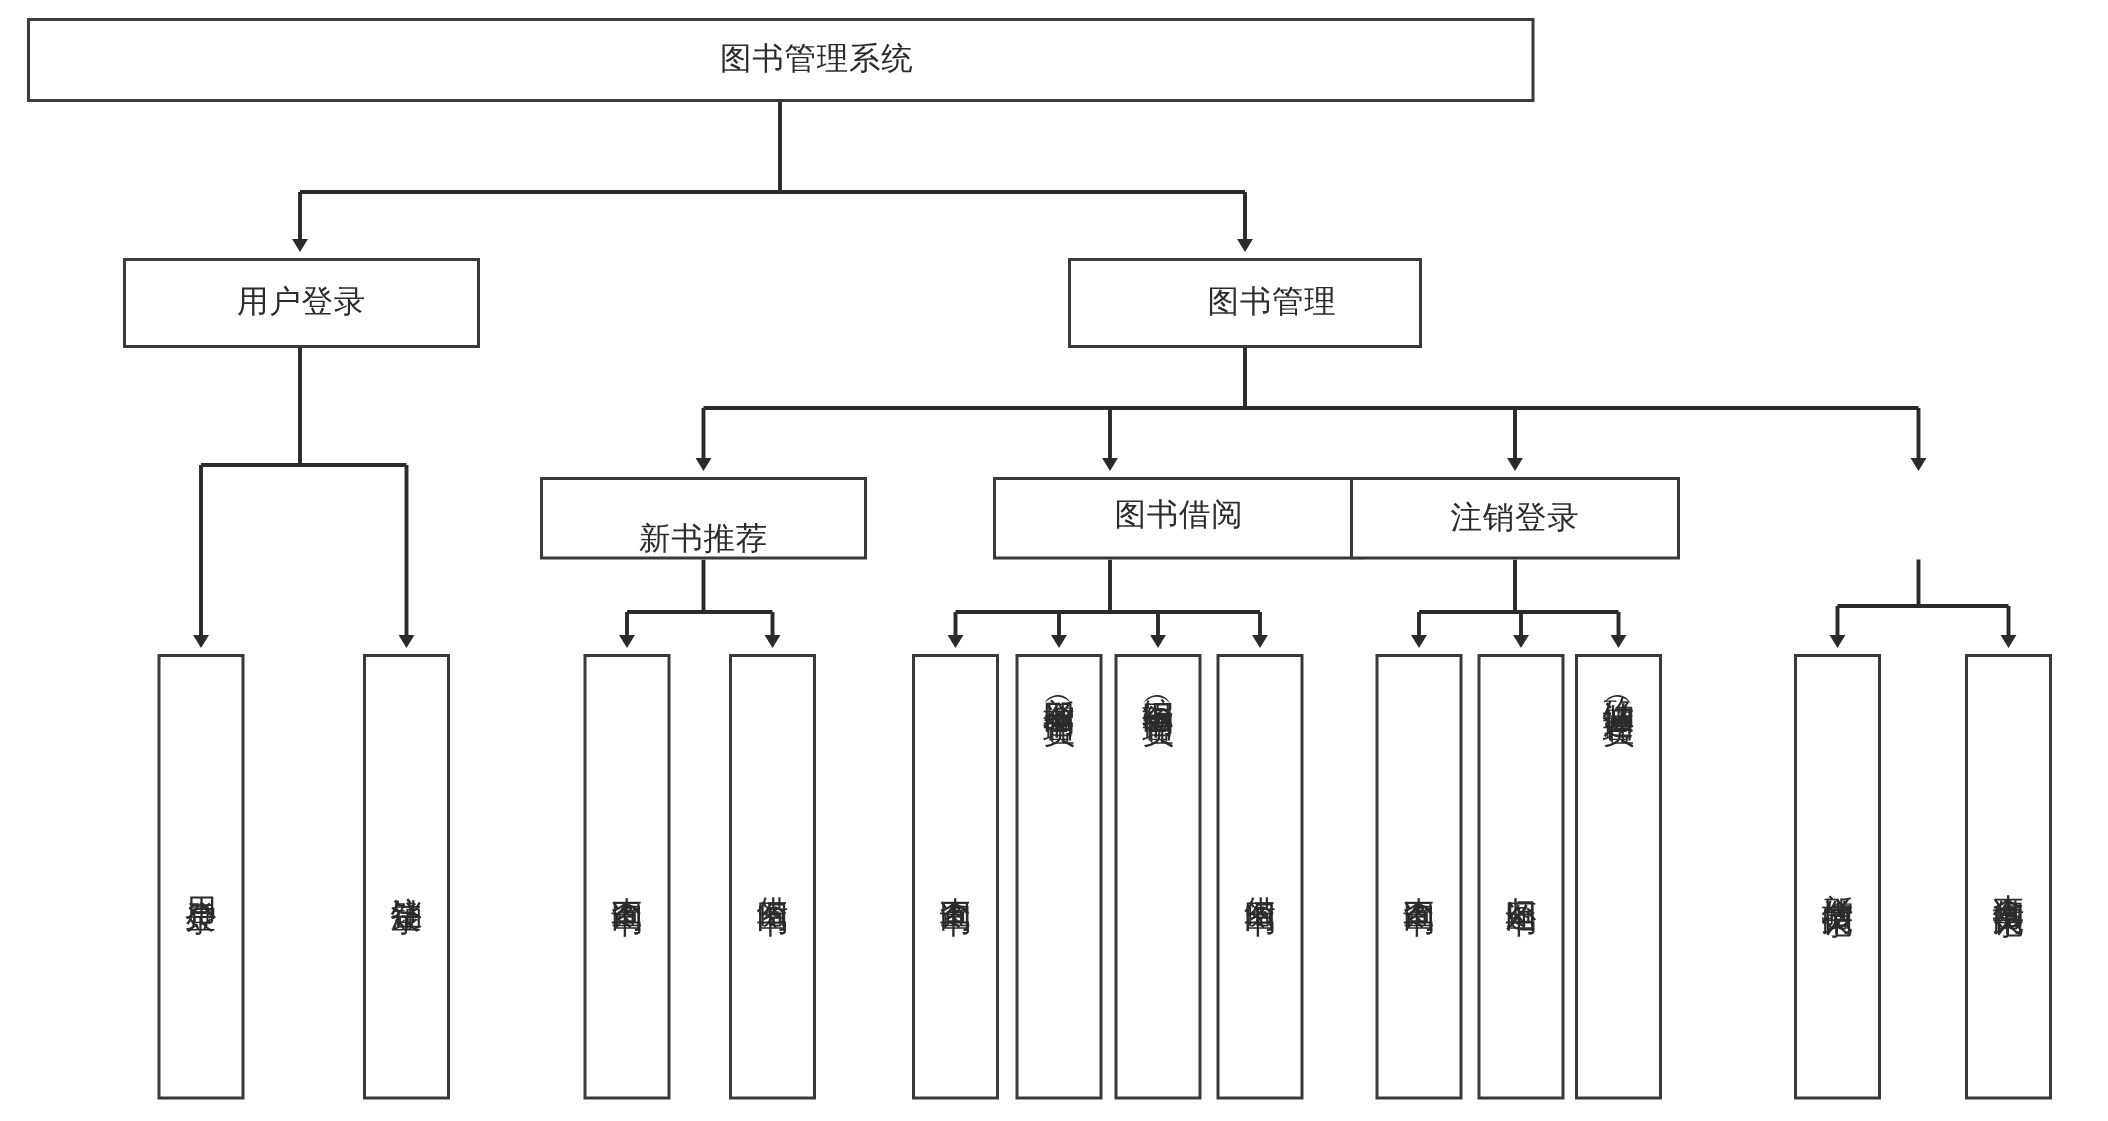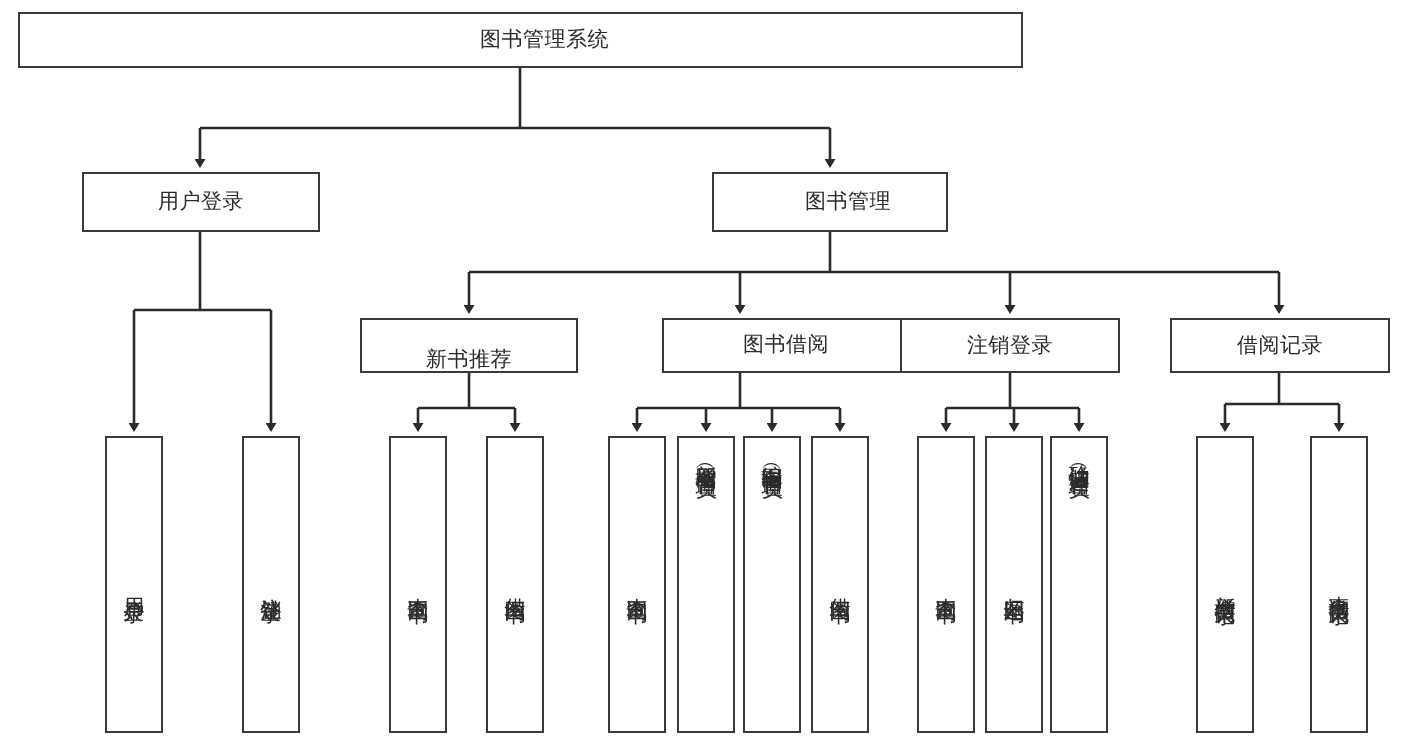--- a/index.html
+++ b/index.html
@@ -136,23 +136,20 @@
 
   <div class="node horiz" style="left:360px; top:318px; width:218px; height:55px;align-items:flex-end;">
     <span>新书推荐</span>
   </div>
   <div class="node horiz" style="left:662px; top:318px; width:248px; height:55px;font-family:Liberation Mono, monospace;">
     <span>图书借阅</span>
   </div>
   <div class="node horiz" style="left:900px; top:318px; width:220px; height:55px;">
     <span>注销登录</span>
   </div>
-  <div class="node horiz" style="left:1170px; top:318px; width:220px; height:55px;">
-    <span>借阅记录</span>
-  </div>
 
   <div class="node vert" style="left:105px; top:436px; width:58px; height:297px;">
     <span>用户登录</span>
   </div>
   <div class="node vert" style="left:242px; top:436px; width:58px; height:297px;">
     <span>注销登录</span>
   </div>
 
   <div class="node vert" style="left:389px; top:436px; width:58px; height:297px;">
     <span>查询图书</span>

